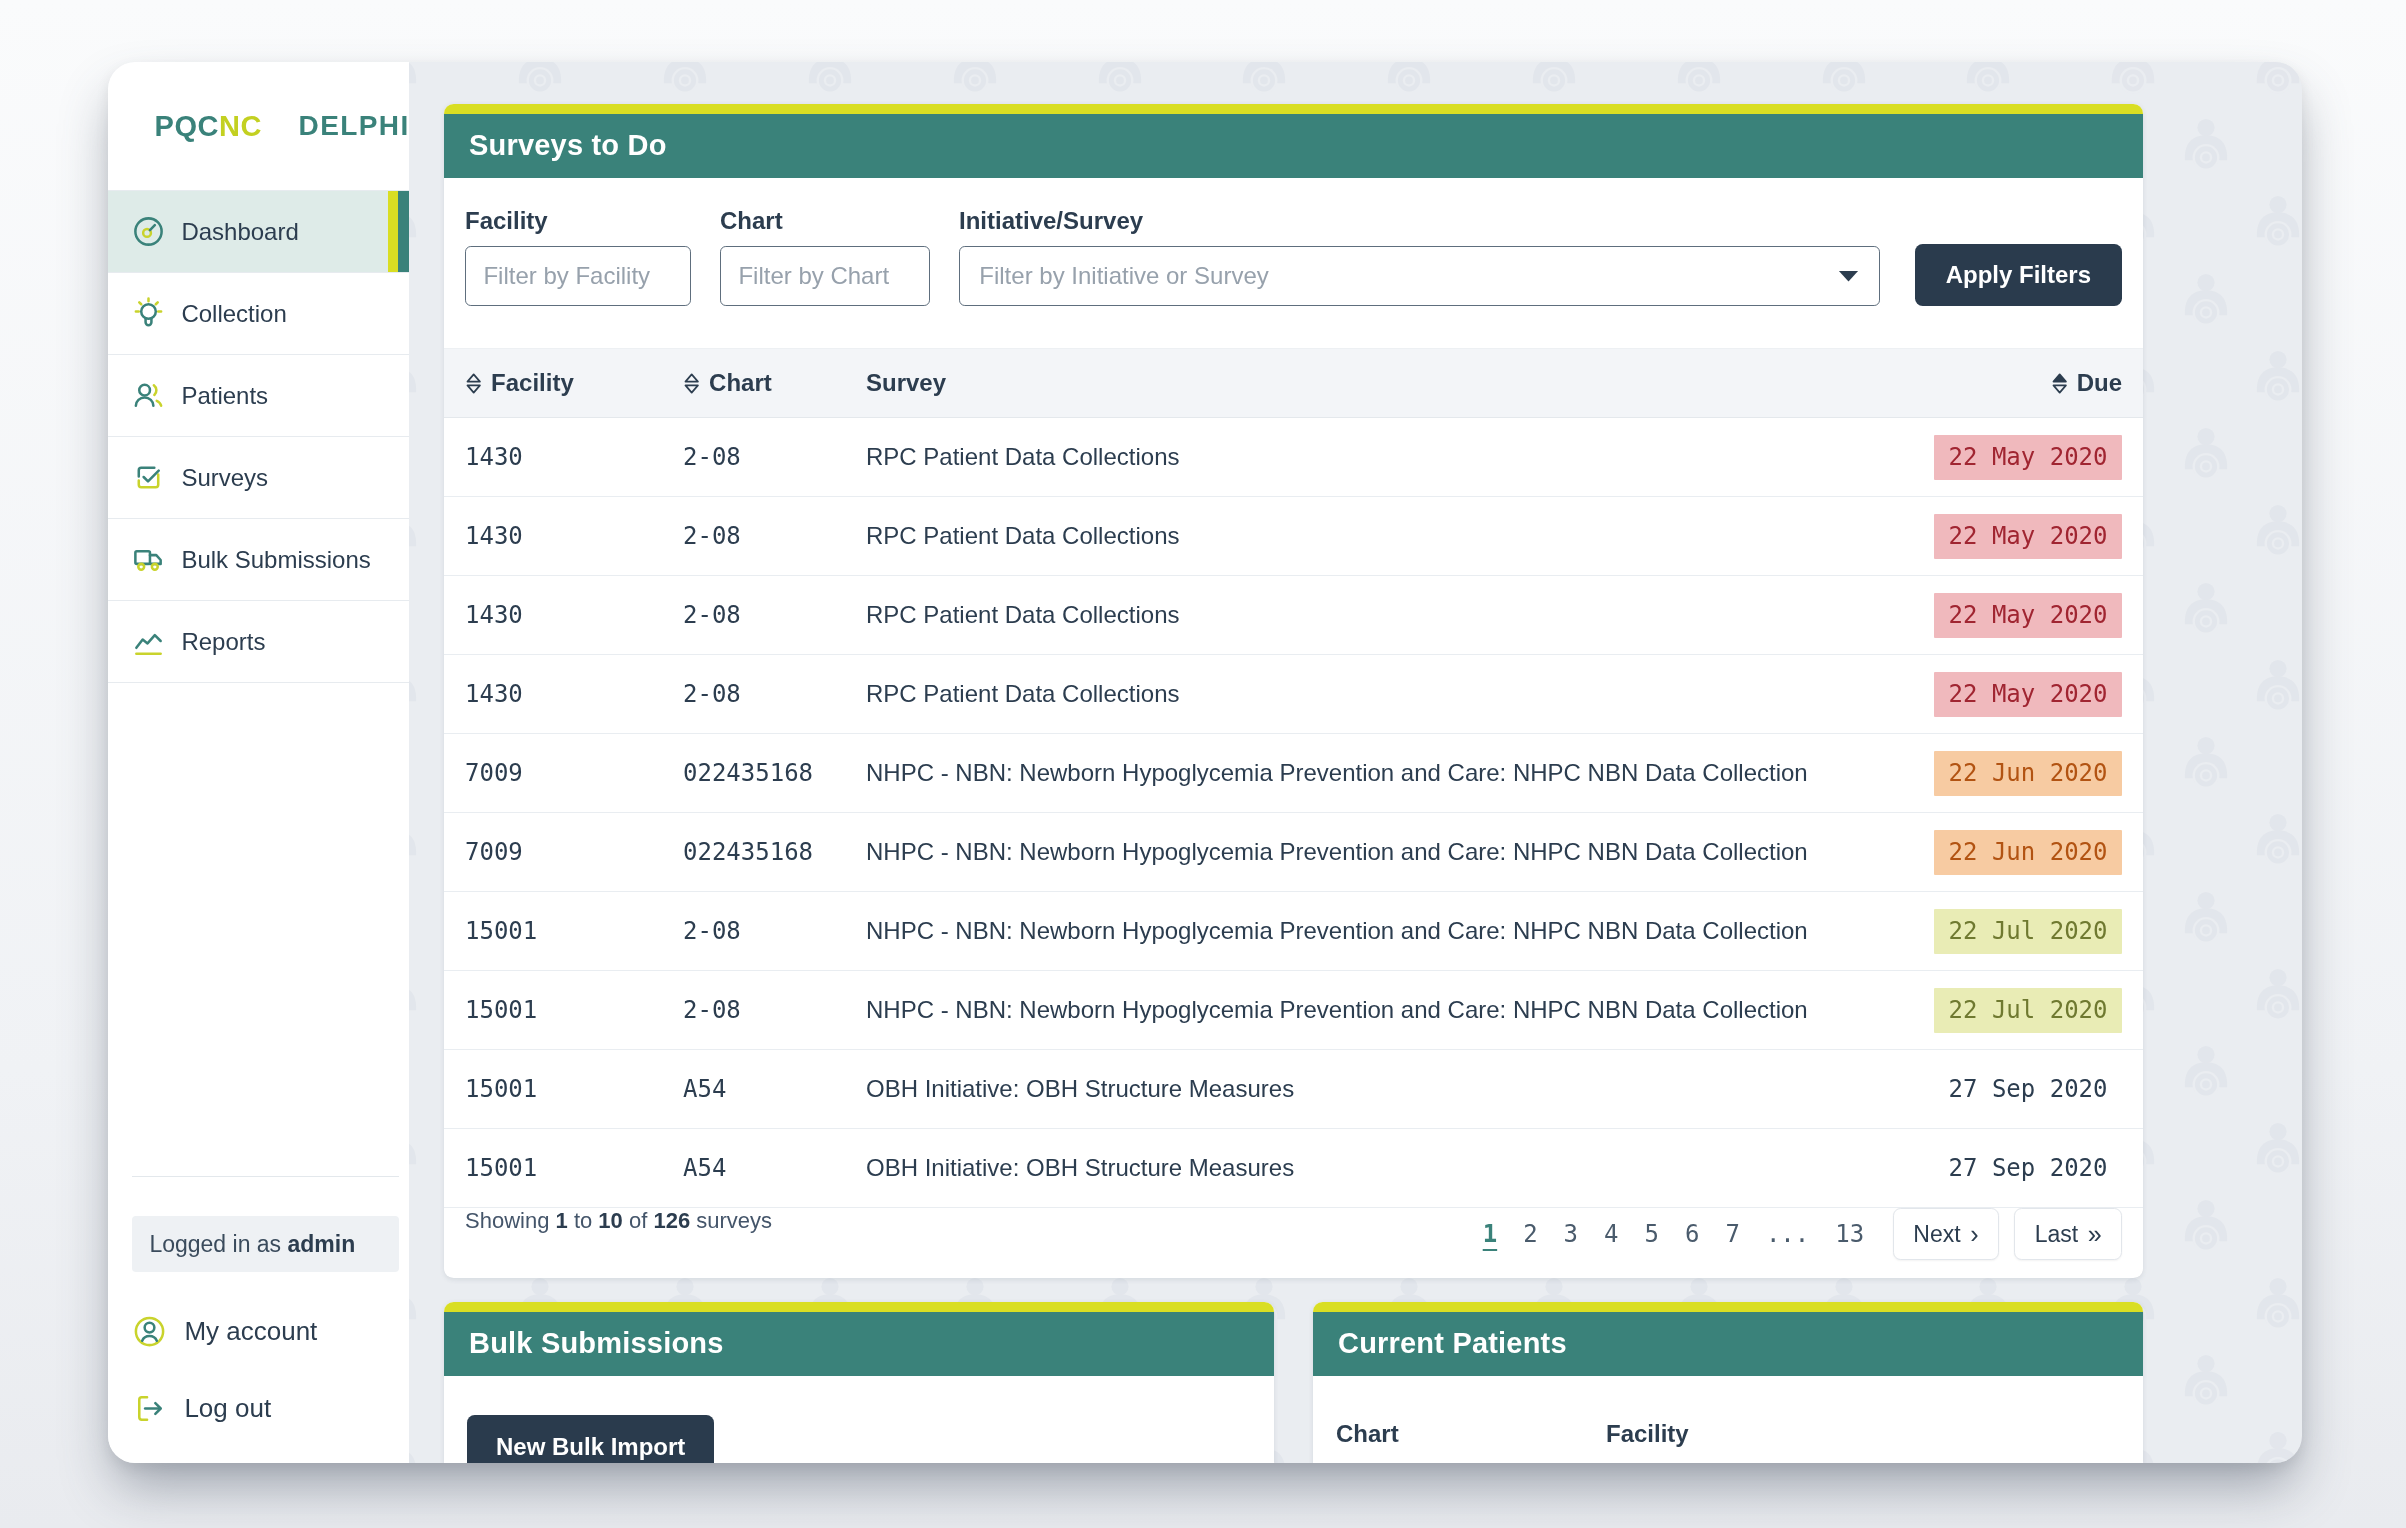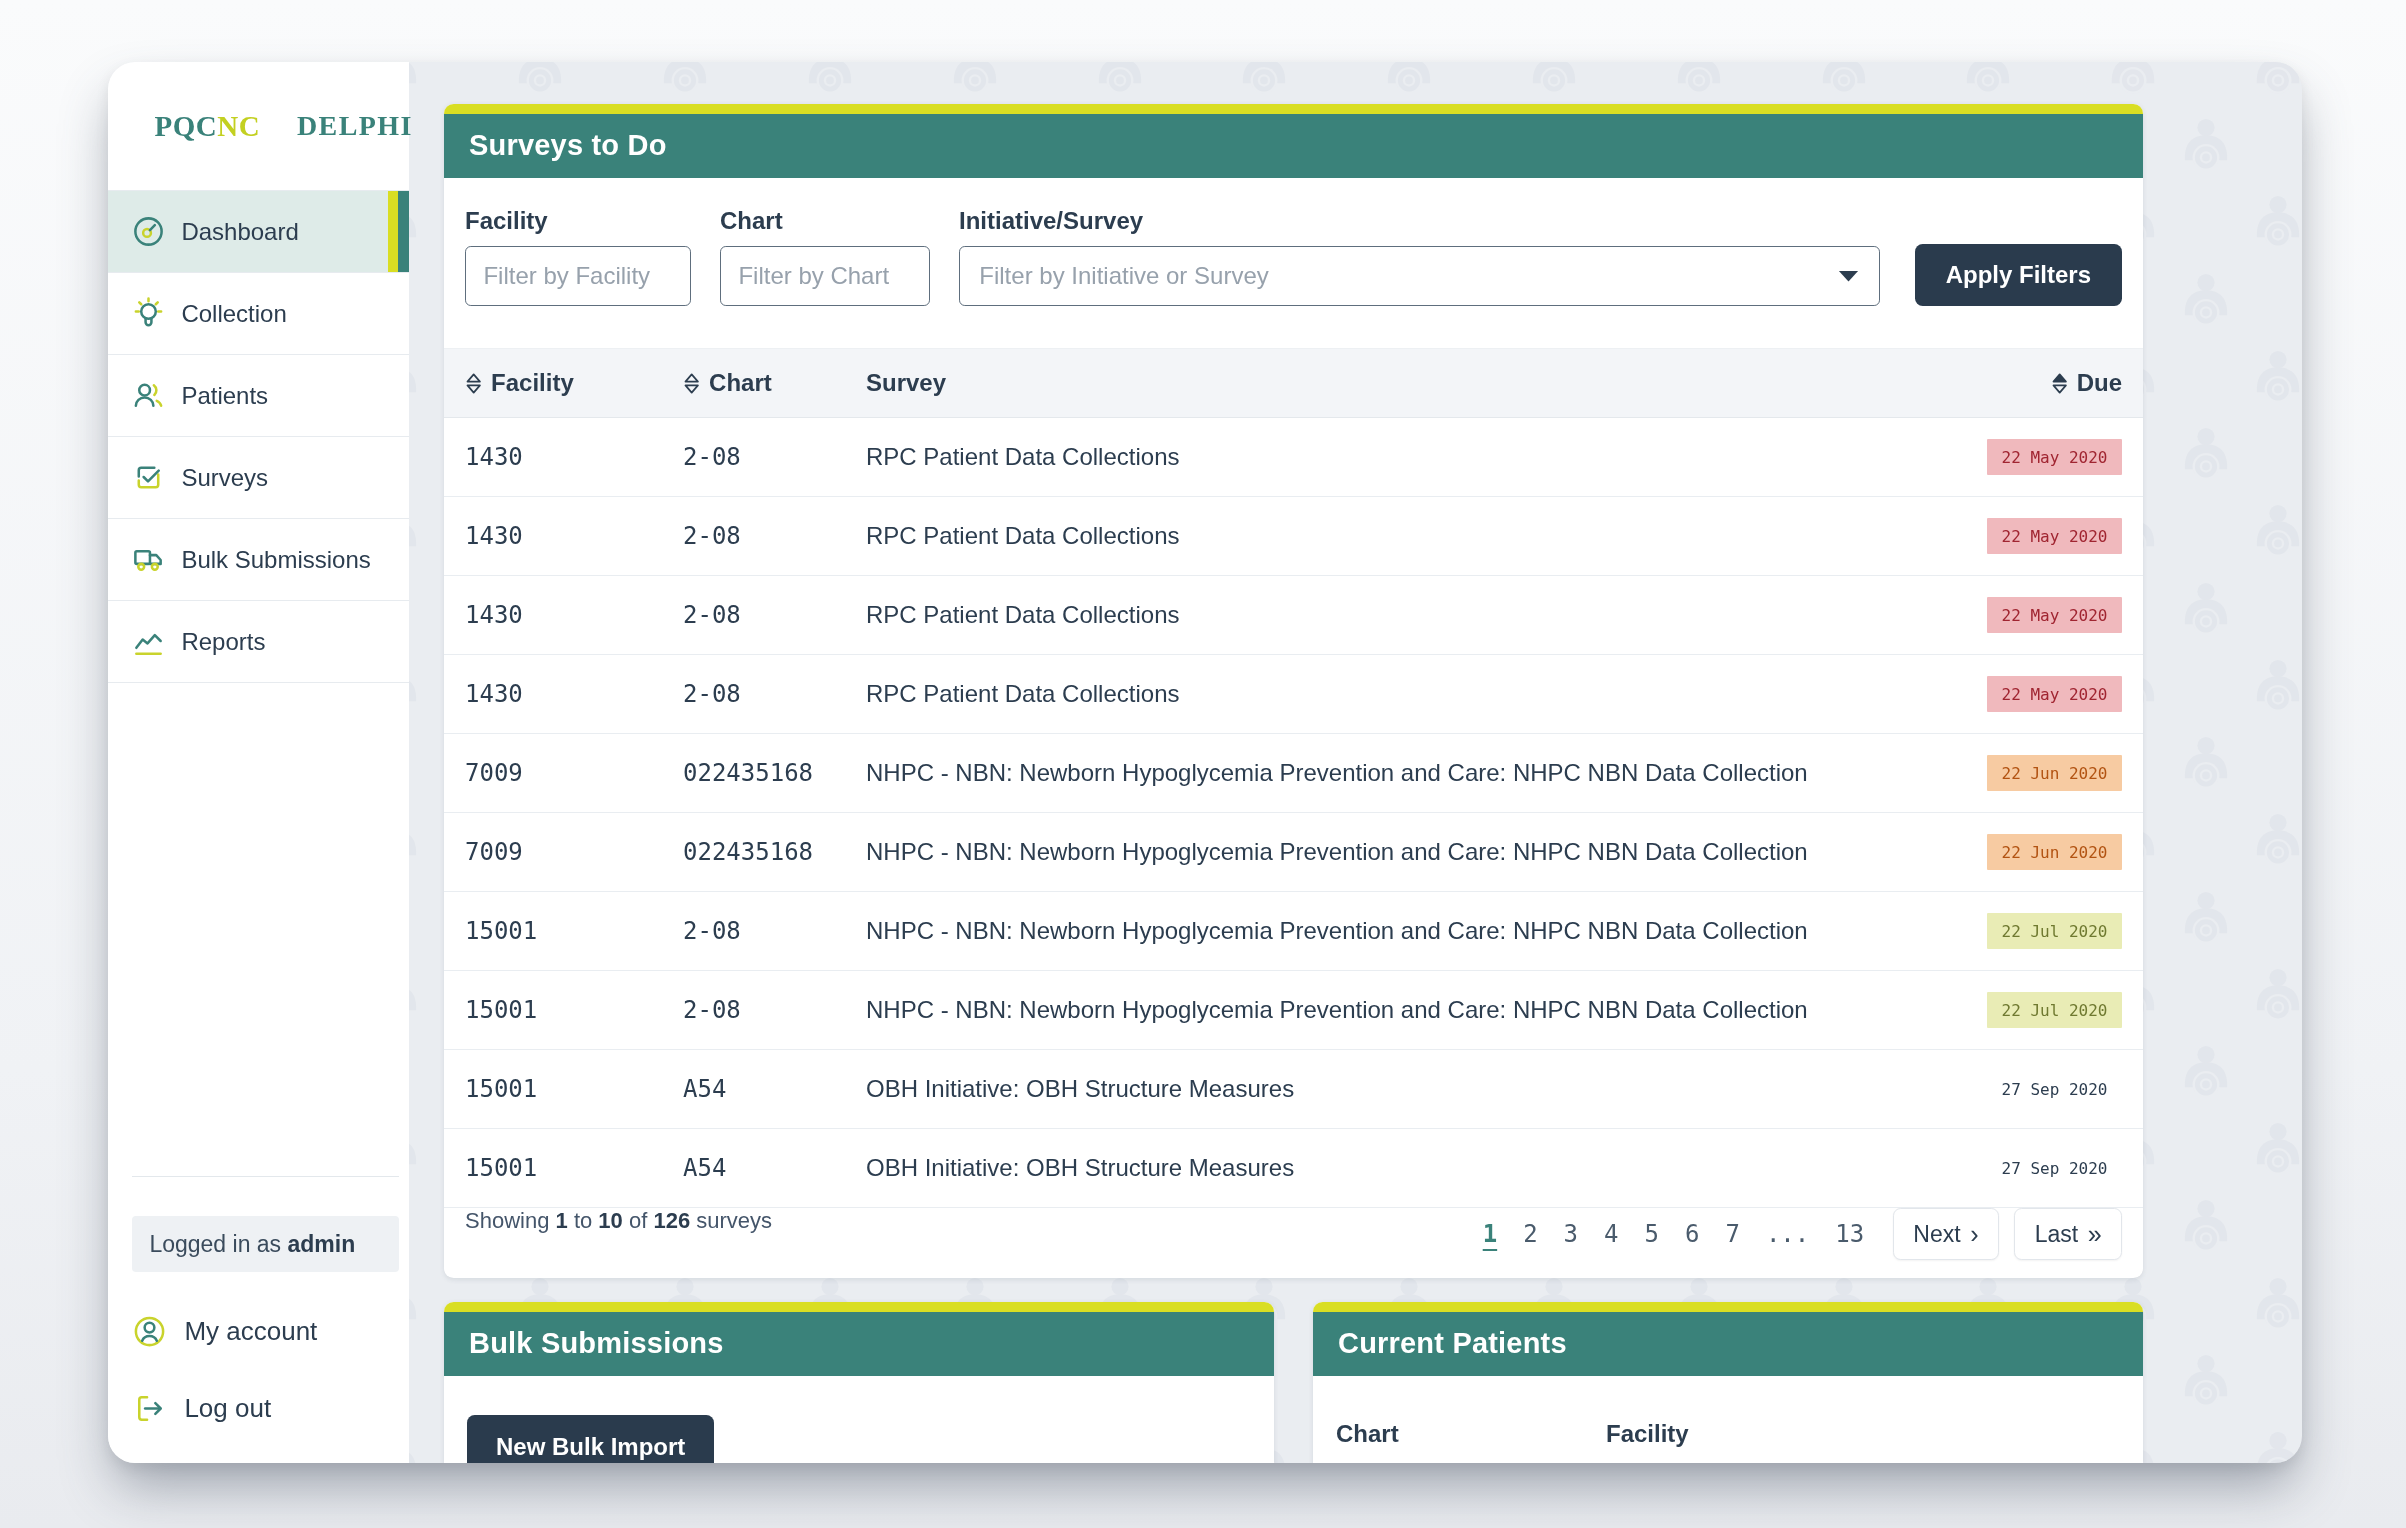--- a/index.html
+++ b/index.html
@@ -20,21 +20,20 @@
     background:#EAEDF1; border-radius:27px; overflow:hidden;
     box-shadow:0 29px 53px -7.7px rgba(73,84,100,.48), 0 5.8px 13.5px rgba(0,0,0,.07);
     display:flex;
   }
 
   
   .sidebar { width:301px; background:#fff; flex:0 0 301px; position:relative; z-index:3; }
   .logo-row {
     height:129px; display:flex; align-items:center; gap:12.6px; padding-left:34px;
     border-bottom:1px solid #E7EBEF;
-    font-family:Liberation Serif, serif;
   }
   .logo-text { font-size:29px; font-weight:800; letter-spacing:0.5px; color:#3A827A; white-space:nowrap; }
   .logo-text .yellow { color:#C3D021; }
   .logo-sep { width:1.9px; height:62px; background:#3A827A; margin:0 3.9px 0 7.7px; }
   .logo-product { font-size:28px; font-weight:800; letter-spacing:1.4px; color:#3A827A; }
 
   .nav-item {
     height:82px; display:flex; align-items:center; gap:15.4px; padding-left:23px;
     border-bottom:1px solid #E7EBEF; position:relative; cursor:pointer;
     font-size:24px; font-weight:500; color:#2C3D4F; background:#fff;
@@ -98,21 +97,21 @@
   .trow { display:grid; grid-template-columns:218px 183px 1fr 241px; align-items:center; padding:0 21px; }
   .thead { height:70px; background:#F3F5F8; border-top:1px solid #EDF0F3; border-bottom:1px solid #E4E8EC; }
   .th { display:flex; align-items:center; gap:8.7px; font-size:24px; font-weight:700; color:#2C3D4F; cursor:pointer; }
   .th.right { justify-self:end; }
   .sort { width:17.4px; height:23px; flex:0 0 17.4px; }
   .sort polygon { fill:none; stroke:#2C3D4F; stroke-width:1.8; stroke-linejoin:round; }
   .sort.asc .up { fill:#2C3D4F; }
   .tbody .trow { min-height:79px; border-bottom:1px solid #E9EDF1; }
   .cell { font-size:24px; color:#2C3D4F; }
   .due-cell { justify-self:end; }
-  .due-badge { display:inline-block; font-family:"DejaVu Sans Mono",monospace; font-size:16px;
+  .due-badge { display:inline-block; font-family:"DejaVu Sans Mono",monospace; font-size:24px;
                padding:8.7px 14.5px; border-radius:1px; white-space:nowrap; }
   .due-badge.overdue  { background:#F0B9BD; color:#A02531; }
   .due-badge.soon     { background:#F7CBA2; color:#B25312; }
   .due-badge.upcoming { background:#E9ECB5; color:#6F7930; }
   .due-badge.plain    { background:transparent; color:#2C3D4F; }
 
   
   .tfoot { height:70px; display:flex; align-items:flex-start; justify-content:space-between; padding:0 21px; }
   .showing { font-size:22px; color:#44556A; }
   .showing b { color:#2C3D4F; }

